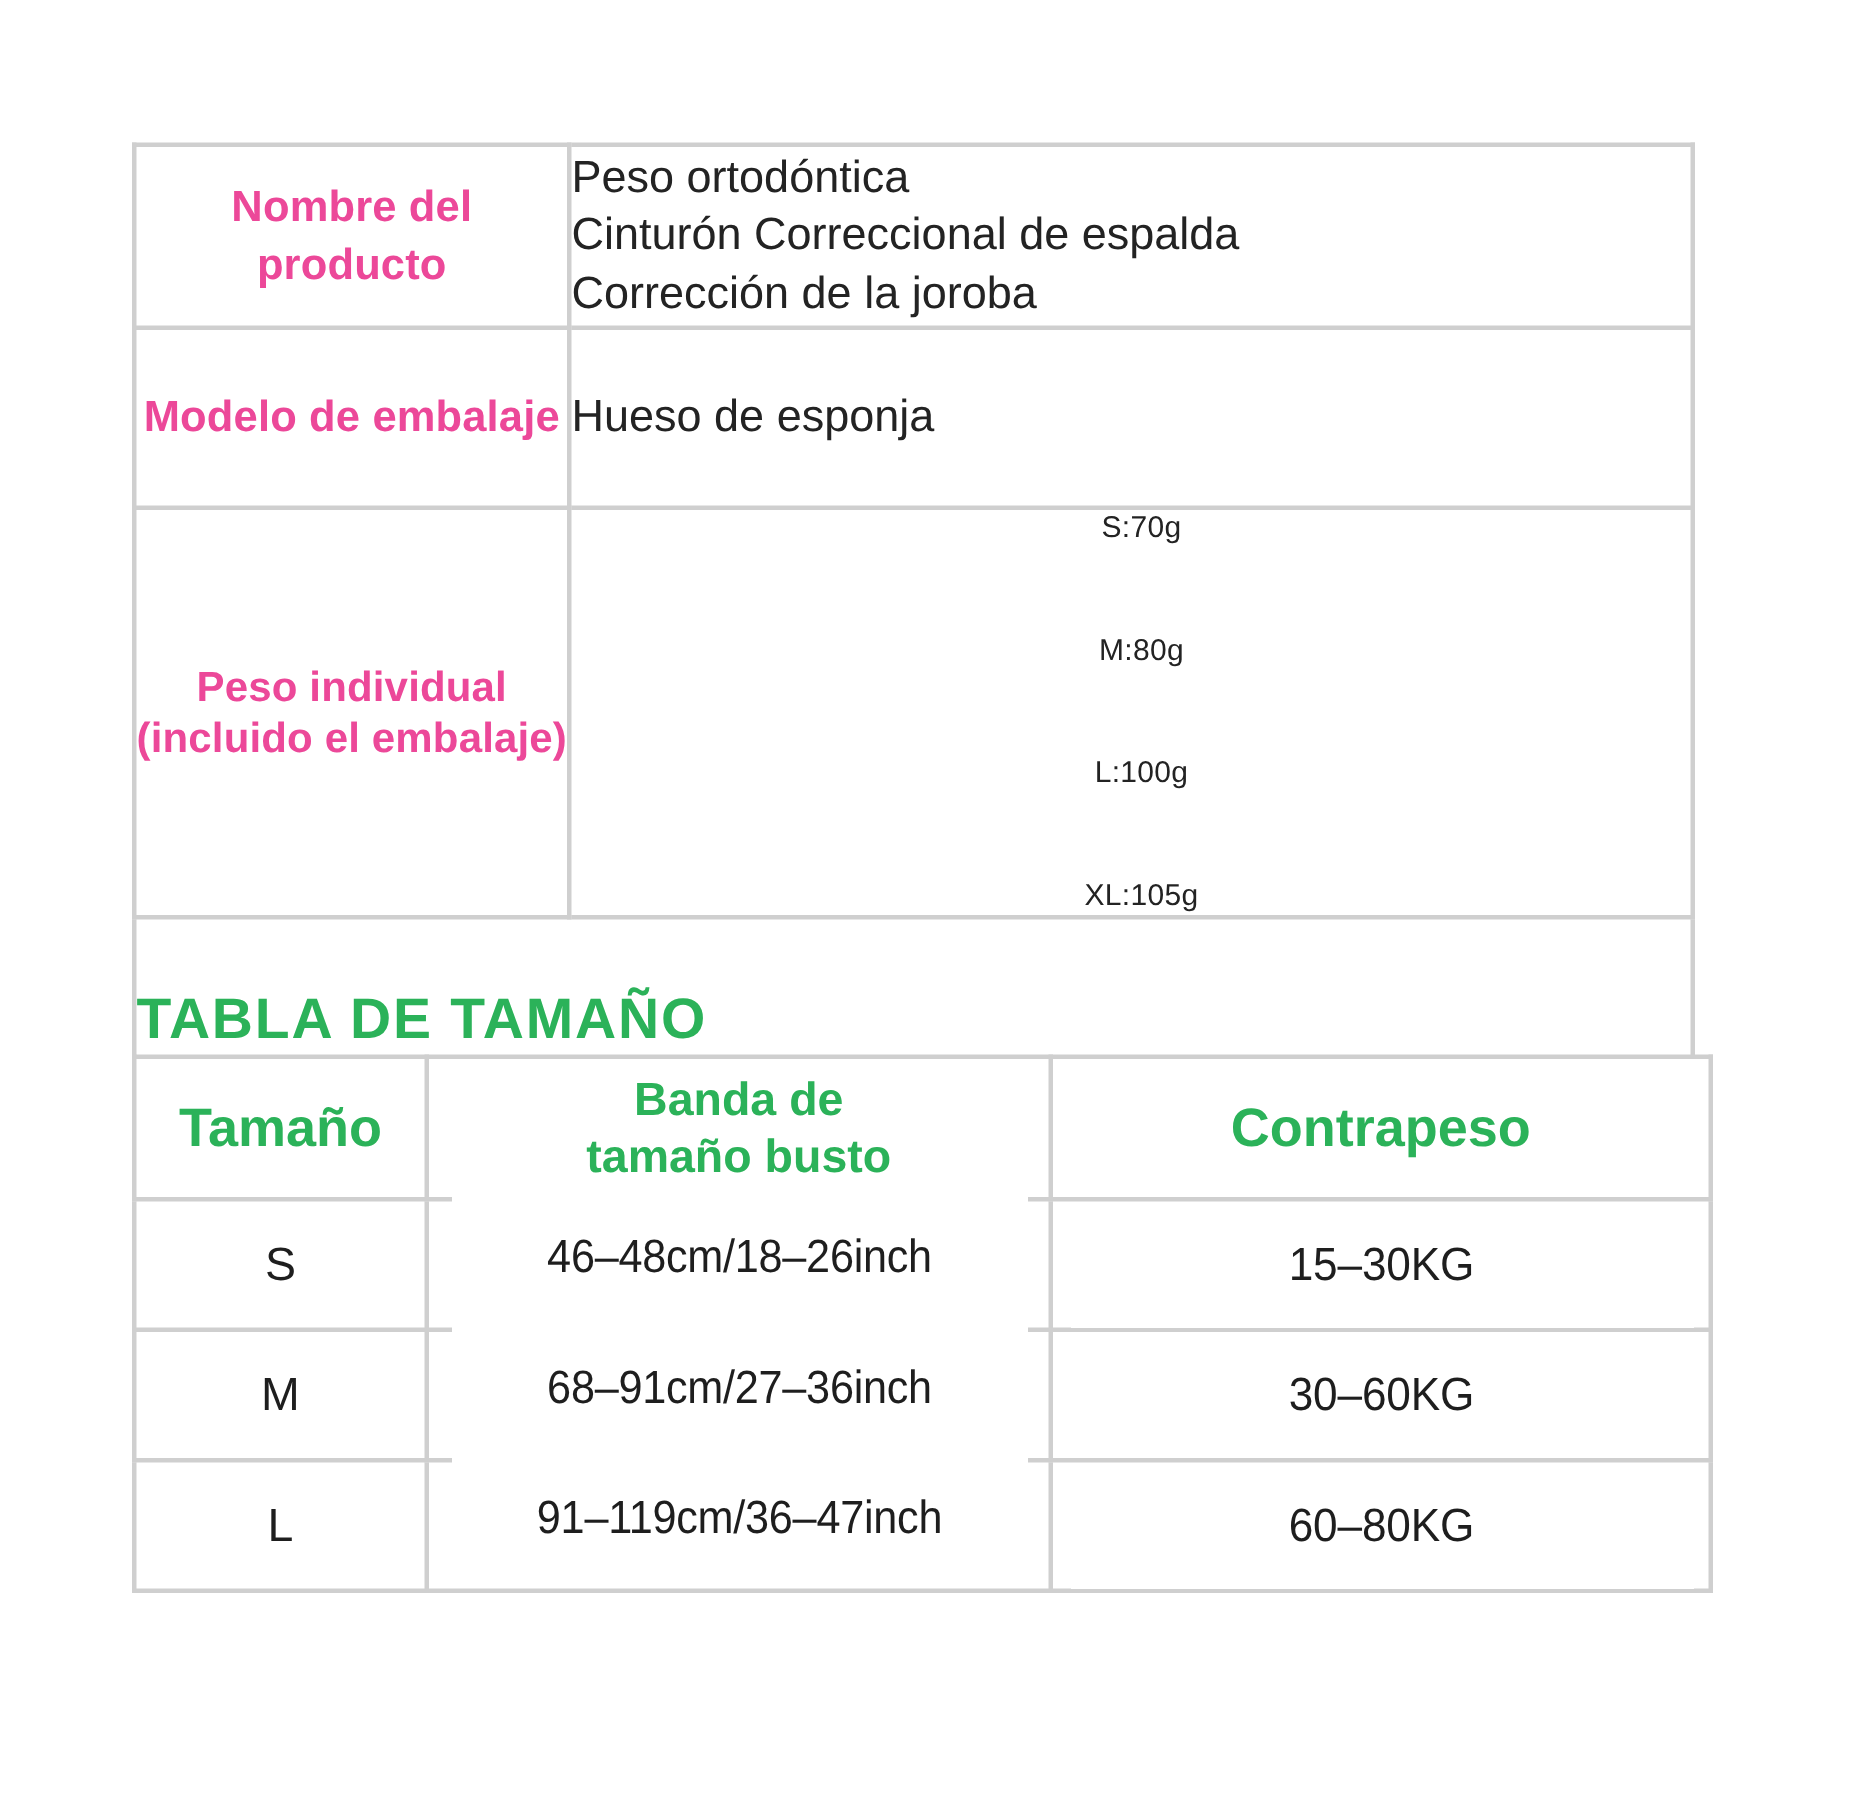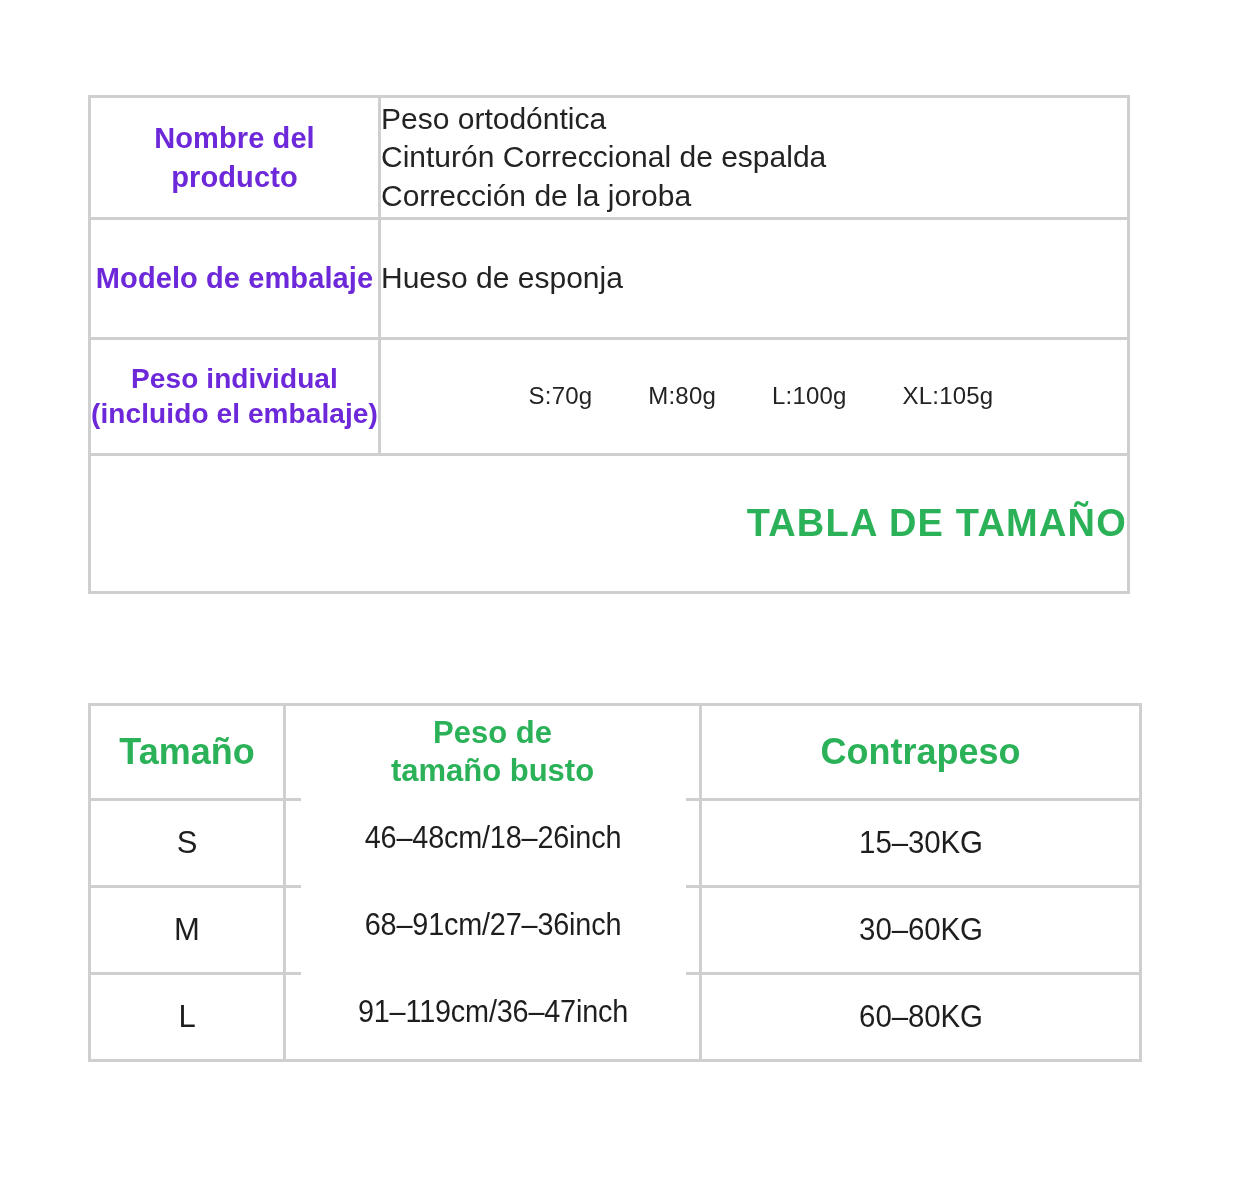--- a/index.html
+++ b/index.html
@@ -35,21 +35,21 @@
     border: 3px solid #cfcfcf;
     padding: 0;
     vertical-align: middle;
     background: #ffffff;
   }
 
   .col-label { width: 287px; }
 
   .label-cell {
     text-align: center;
-    color: #6d28d9;
+    color: #ec4899;
     font-weight: bold;
     font-size: 29px;
     line-height: 1.32;
     letter-spacing: 0.1px;
     padding: 8px 10px;
   }
   .label-cell.tight {
     font-size: 28px;
     line-height: 1.22;
     margin-left: 38px;
@@ -73,27 +73,28 @@
   .row-weight { height: 116px; }
   .row-title  { height: 138px; }
 
   .value-lines > div { white-space: nowrap; }
 
   .weights {
     display: flex;
     justify-content: center;
     align-items: center;
     gap: 56px;
-    font-size: 24px;
+    font-size: 20px;
     color: #232323;
     letter-spacing: 0.2px;
+    flex-direction: column;
   }
 
   .size-title {
-    text-align: right;
+    text-align: left;
     color: #2bb259;
     font-weight: bold;
     font-size: 38px;
     letter-spacing: 1.2px;
   }
 
   
   .size-table {
     position: absolute;
     left: 88px;
@@ -187,21 +188,21 @@
         <td class="size-title" colspan="2">TABLA DE TAMAÑO</td>
       </tr>
     </tbody>
   </table>
 
   <table class="size-table">
     <tbody>
       <tr>
         <td class="sz-col-1 size-head one-line">Tamaño</td>
         <td class="sz-col-2 size-head">
-          <div>Peso de</div>
+          <div>Banda de</div>
           <div>tamaño busto</div>
         </td>
         <td class="sz-col-3 size-head one-line">Contrapeso</td>
       </tr>
 
       <tr class="size-row">
         <td class="sz-size">S</td>
         <td class="sz-bust">46–48cm/18–26inch</td>
         <td class="sz-weight">15–30KG</td>
       </tr>

